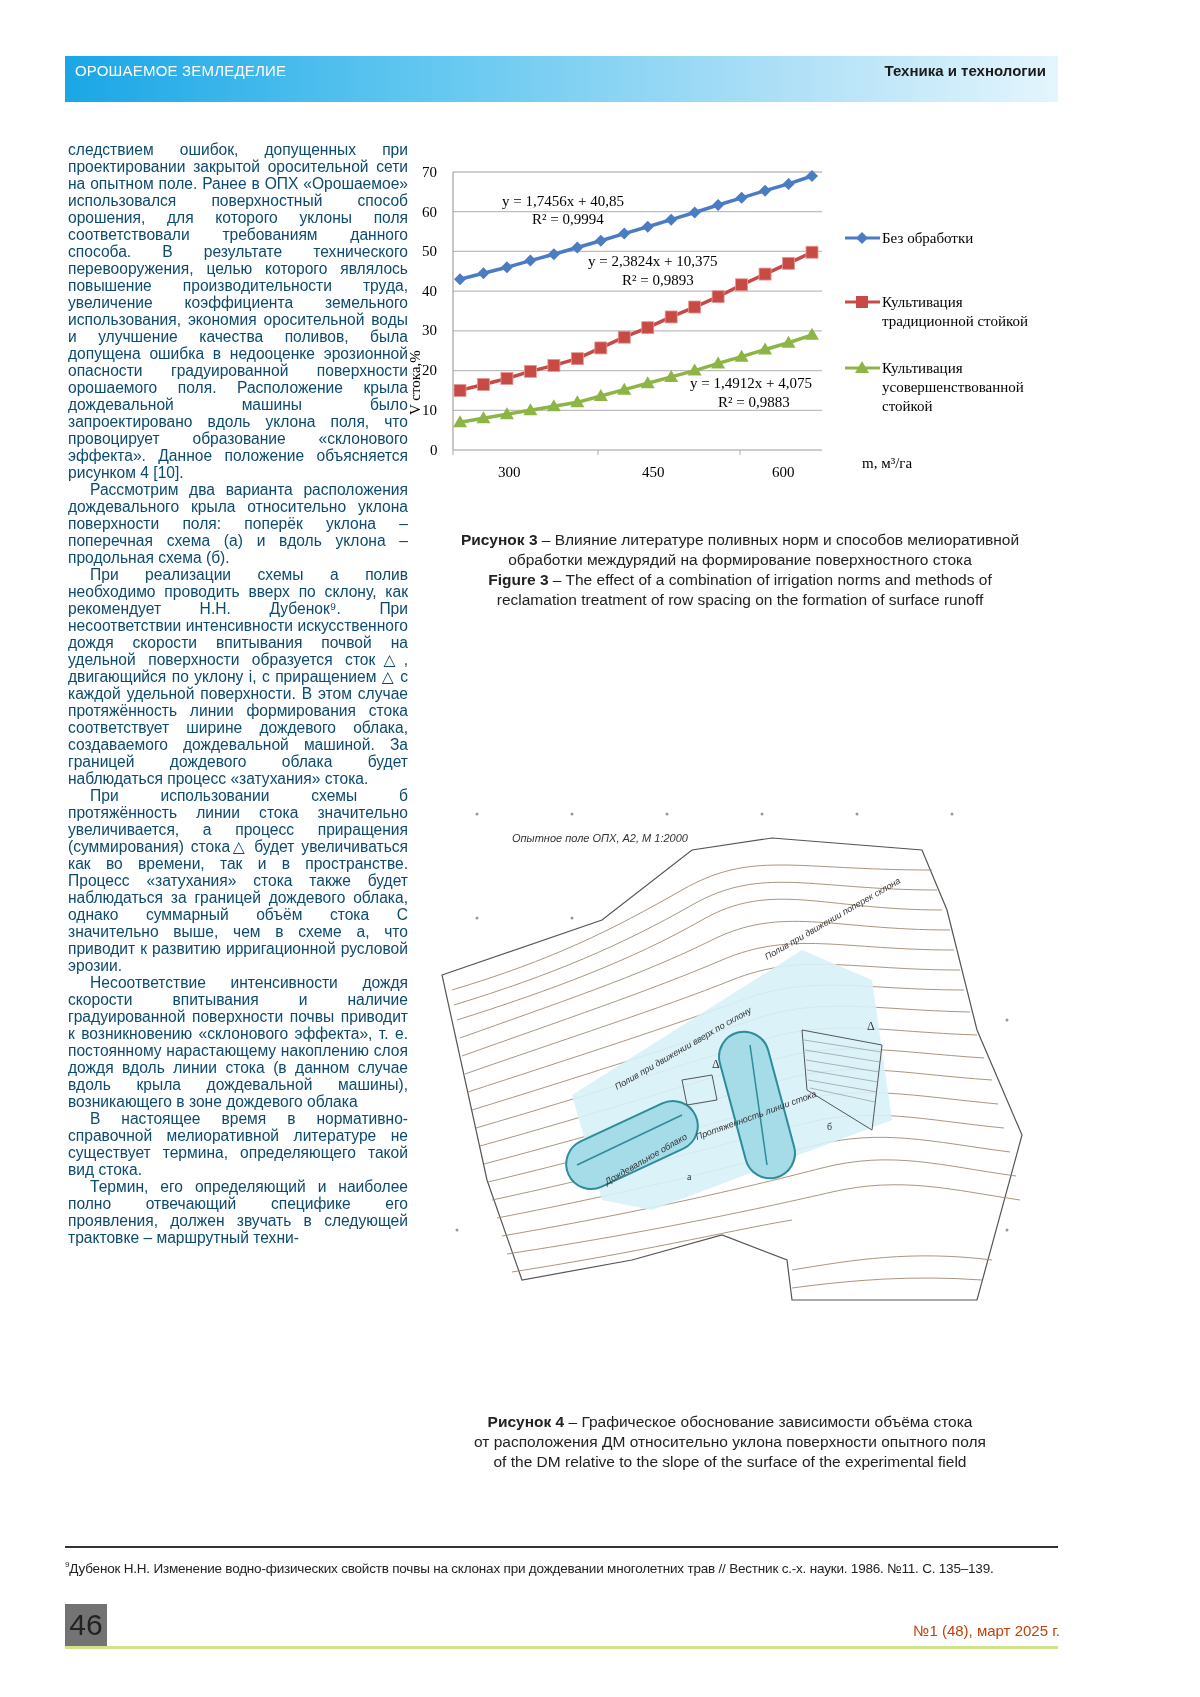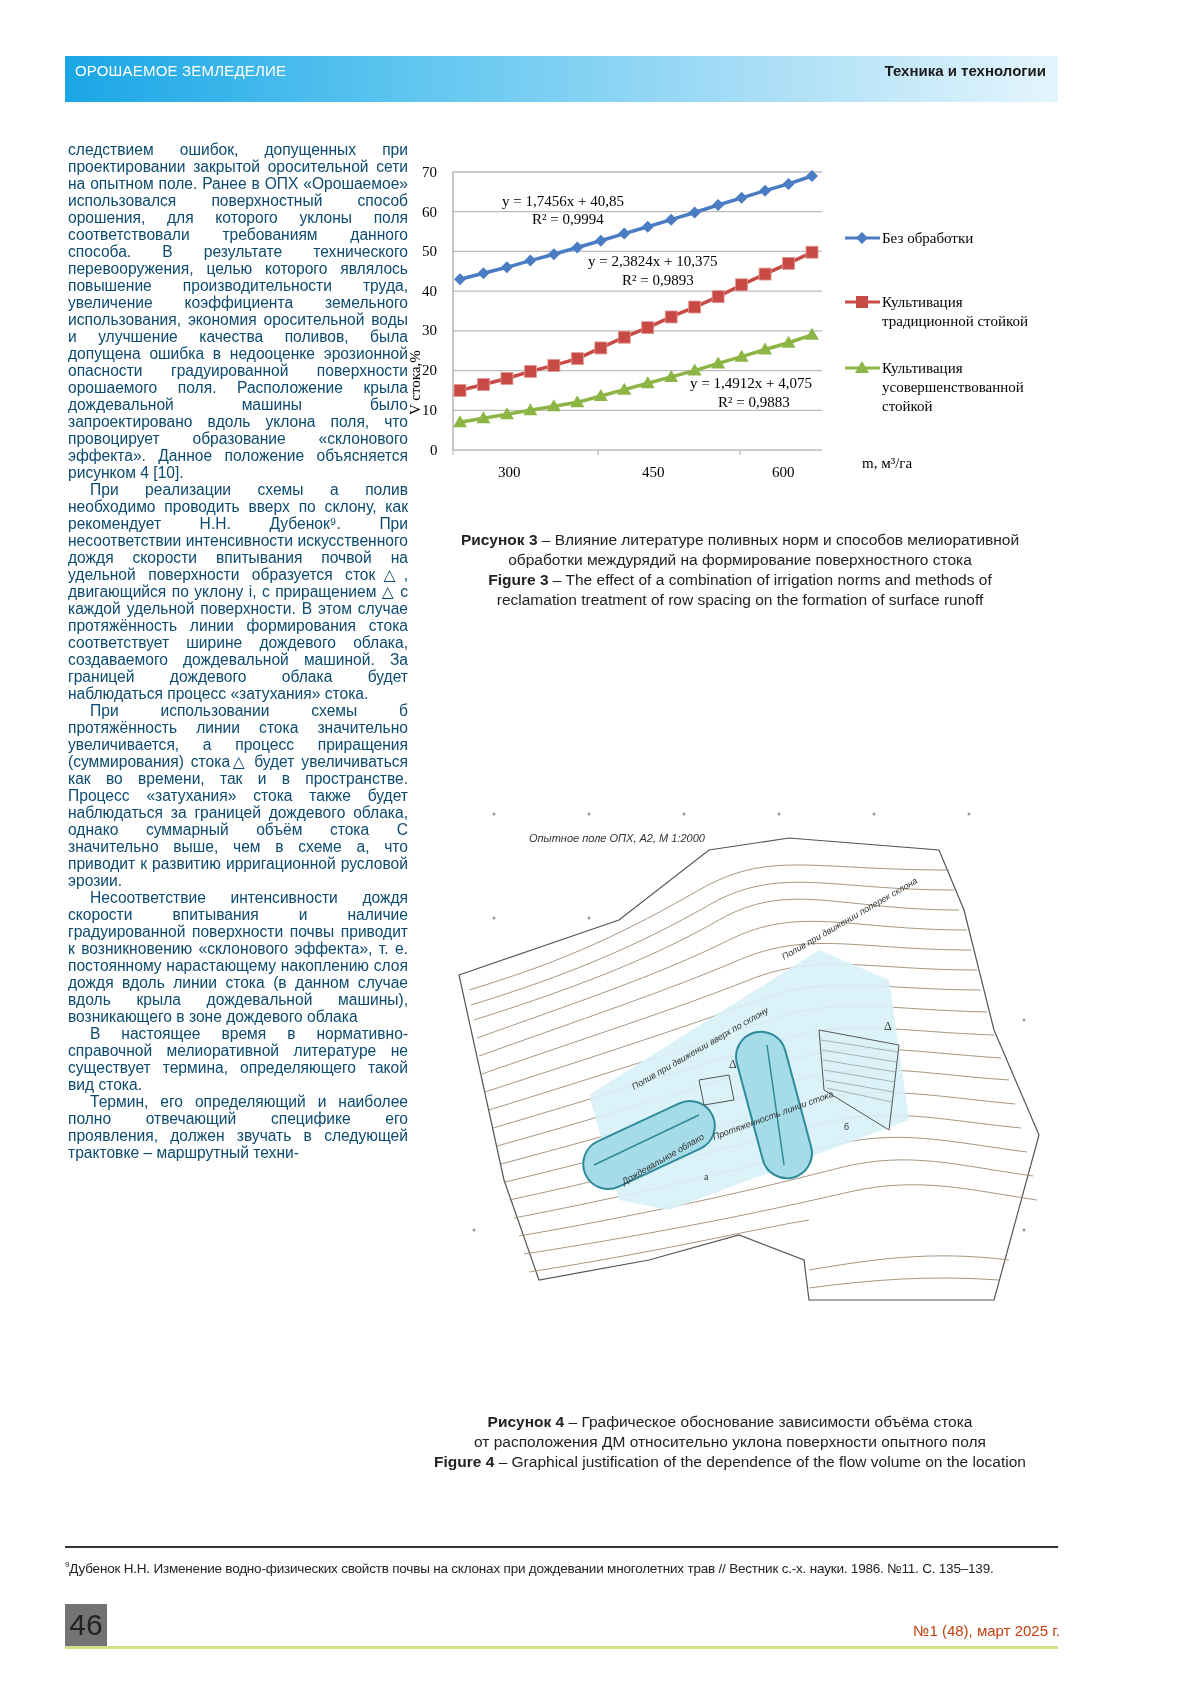--- a/index.html
+++ b/index.html
@@ -6,38 +6,39 @@
   body{width:1200px;height:1697px;position:relative;font-family:"Liberation Sans",sans-serif;color:#222;overflow:hidden;}
   .header{position:absolute;left:65px;top:56px;width:993px;height:46px;background:linear-gradient(90deg,#1aa6e6 0%,#5fc6f0 35%,#a9def6 70%,#e4f5fd 100%);}
   .header .left{position:absolute;left:10px;top:6px;color:#fff;font-size:15px;letter-spacing:0.2px;}
   .header .right{position:absolute;right:12px;top:6px;color:#1a1a1a;font-size:15px;font-weight:bold;}
   .col{position:absolute;left:68px;top:141px;width:340px;font-size:15.6px;line-height:17px;text-align:justify;color:#0c4a6e;}
   .col p{margin:0;text-indent:0;}
   .col p.ind{text-indent:22px;}
   .chart{position:absolute;left:400px;top:160px;width:680px;height:360px;}
   .cap{position:absolute;text-align:center;font-size:15.5px;line-height:20px;color:#222;}
   .cap b{font-weight:bold;}
-  .fig4{position:absolute;left:449px;top:790px;width:600px;height:560px;}
+  .fig4{position:absolute;left:432px;top:790px;width:600px;height:560px;}
   .footnote-rule{position:absolute;left:65px;top:1546px;width:993px;height:2px;background:#333;}
   .footnote{position:absolute;left:65px;top:1556px;width:990px;font-size:13.5px;line-height:17px;color:#222;letter-spacing:-0.2px;}
   .pagenum{position:absolute;left:65px;top:1604px;width:42px;height:42px;background:#737373;font-size:30px;line-height:42px;text-align:center;color:#222;}
   .pagebar{position:absolute;left:65px;top:1646px;width:993px;height:3px;background:#cfe48a;}
   .issue{position:absolute;right:140px;top:1622px;font-size:15px;color:#c2410c;}
   svg text{font-family:"Liberation Serif",serif;}
 </style>
 </head>
 <body>
 
 <div class="header">
   <span class="left">ОРОШАЕМОЕ ЗЕМЛЕДЕЛИЕ</span>
   <span class="right">Техника и технологии</span>
 </div>
 
 <div class="col">
   <p>следствием ошибок, допущенных при проектировании закрытой оросительной сети на опытном поле. Ранее в ОПХ «Орошаемое» использовался поверхностный способ орошения, для которого уклоны поля соответствовали требованиям данного способа. В результате технического перевооружения, целью которого являлось повышение производительности труда, увеличение коэффициента земельного использования, экономия оросительной воды и улучшение качества поливов, была допущена ошибка в недооценке эрозионной опасности градуированной поверхности орошаемого поля. Расположение крыла дождевальной машины было запроектировано вдоль уклона поля, что провоцирует образование «склонового эффекта». Данное положение объясняется рисунком 4 [10].</p>
+  <p class="ind">Рассмотрим два варианта расположения дождевального крыла относительно уклона поверхности поля: поперёк уклона – поперечная схема (а) и вдоль уклона – продольная схема (б).</p>
   <p class="ind">При реализации схемы а полив необходимо проводить вверх по склону, как рекомендует Н.Н. Дубенок⁹. При несоответствии интенсивности искусственного дождя скорости впитывания почвой на удельной поверхности образуется сток△, двигающийся по уклону i, с приращением △ с каждой удельной поверхности. В этом случае протяжённость линии формирования стока соответствует ширине дождевого облака, создаваемого дождевальной машиной. За границей дождевого облака будет наблюдаться процесс «затухания» стока.</p>
   <p class="ind">При использовании схемы б протяжённость линии стока значительно увеличивается, а процесс приращения (суммирования) стока△ будет увеличиваться как во времени, так и в пространстве. Процесс «затухания» стока также будет наблюдаться за границей дождевого облака, однако суммарный объём стока С значительно выше, чем в схеме а, что приводит к развитию ирригационной русловой эрозии.</p>
   <p class="ind">Несоответствие интенсивности дождя скорости впитывания и наличие градуированной поверхности почвы приводит к возникновению «склонового эффекта», т. е. постоянному нарастающему накоплению слоя дождя вдоль линии стока (в данном случае вдоль крыла дождевальной машины), возникающего в зоне дождевого облака</p>
   <p class="ind">В настоящее время в нормативно-справочной мелиоративной литературе не существует термина, определяющего такой вид стока.</p>
   <p class="ind">Термин, его определяющий и наиболее полно отвечающий специфике его проявления, должен звучать в следующей трактовке – маршрутный техни-</p>
 </div>
 
 <div class="chart">
   <svg width="680" height="360" viewBox="0 0 680 360">
     <g id="grid">
@@ -225,21 +226,21 @@
     <text x="255" y="390" font-size="10" fill="#333">а</text>
     <text x="395" y="340" font-size="10" fill="#333">б</text>
     <text x="280" y="278" font-size="12" fill="#333">Δ</text>
     <text x="435" y="240" font-size="12" fill="#333">Δ</text>
   </svg>
 </div>
 
 <div class="cap" style="left:400px;top:1412px;width:660px;">
   <div><b>Рисунок 4</b><span> – Графическое обоснование зависимости объёма стока</span></div>
   <div>от расположения ДМ относительно уклона поверхности опытного поля</div>
-  <div><b>Figure 4</b><span> – Graphical justification of the dependence of the flow volume on the location</span></div>
+  <div>of the DM relative to the slope of the surface of the experimental field</div>
 </div>
 
 <div class="footnote-rule"></div>
 <div class="footnote">
   <sup style="font-size:8px">9</sup><span>Дубенок Н.Н. Изменение водно-физических свойств почвы на склонах при дождевании многолетних трав // Вестник с.-х. науки. 1986. №11. С. 135–139.</span>
 </div>
 
 <div class="pagenum">46</div>
 <div class="issue">№1 (48), март 2025 г.</div>
 <div class="pagebar"></div>

